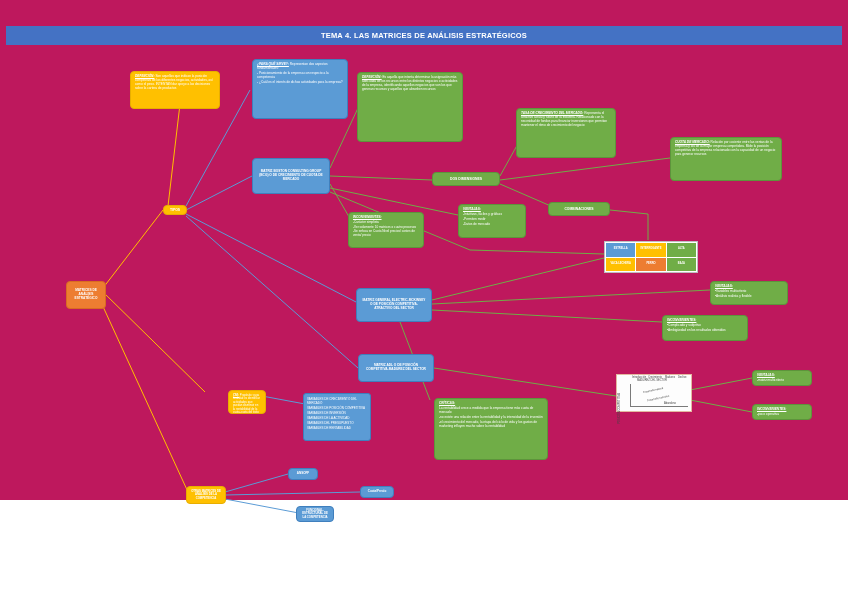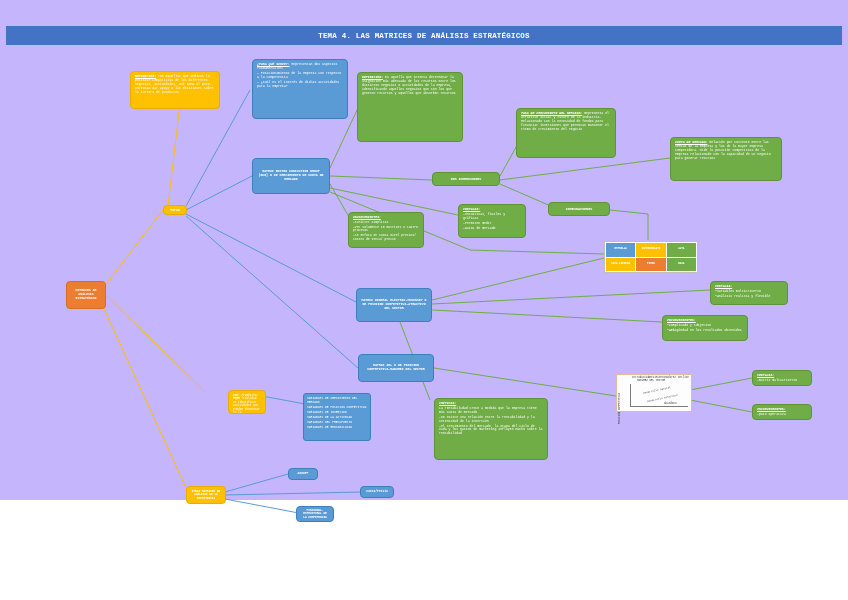--- a/index.html
+++ b/index.html
@@ -1,18 +1,18 @@
 <!DOCTYPE html>
 <html><head>
 <meta charset="utf-8">
 <style>
   html,body{margin:0;padding:0;background:#ffffff;}
   body{width:848px;height:600px;overflow:hidden;
        font-family:"Liberation Sans","DejaVu Sans",sans-serif;}
-  #canvas{position:relative;width:848px;height:500px;background:#c4b5fd;font-family:Liberation Mono, monospace;}
+  #canvas{position:relative;width:848px;height:500px;background:#be185d;}
 
   
   .titlebar{position:absolute;left:6px;top:26px;width:836px;height:19px;
             background:#4472c4;color:#fff;display:flex;align-items:center;
             justify-content:center;font-size:7.5px;font-weight:bold;
             letter-spacing:.2px;}
 
   
   #links{position:absolute;left:0;top:0;width:848px;height:600px;}
 

